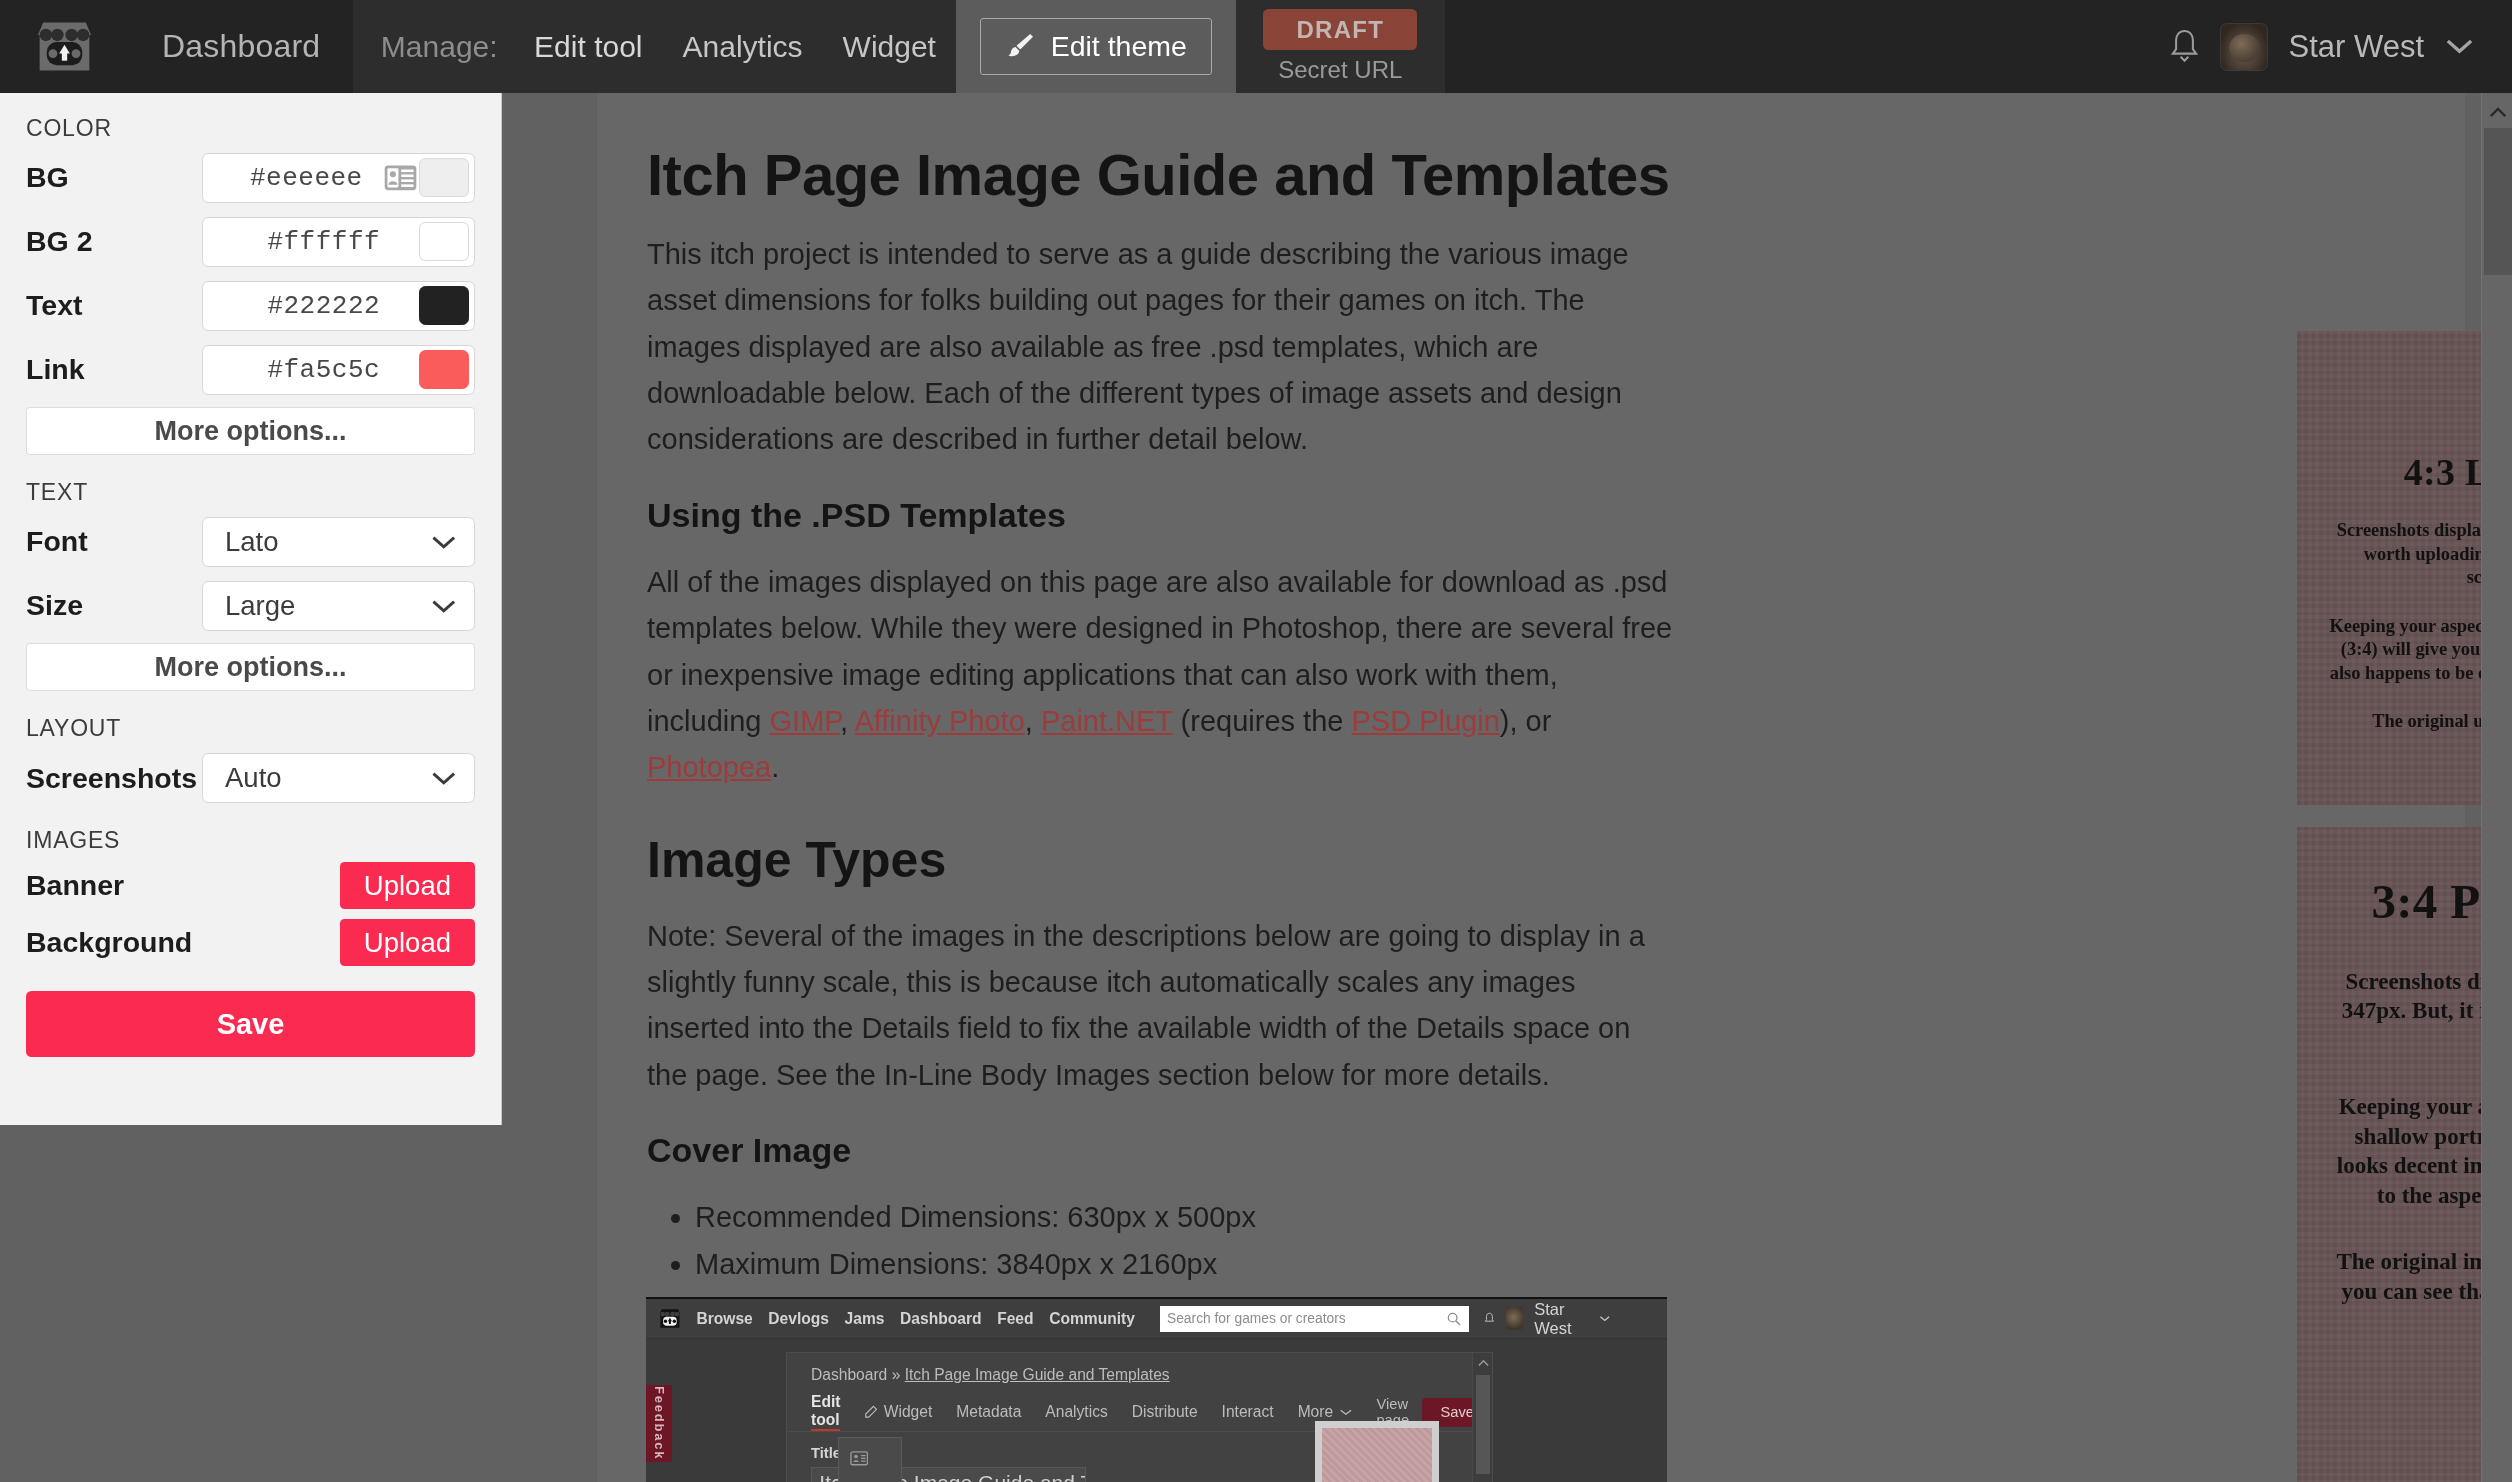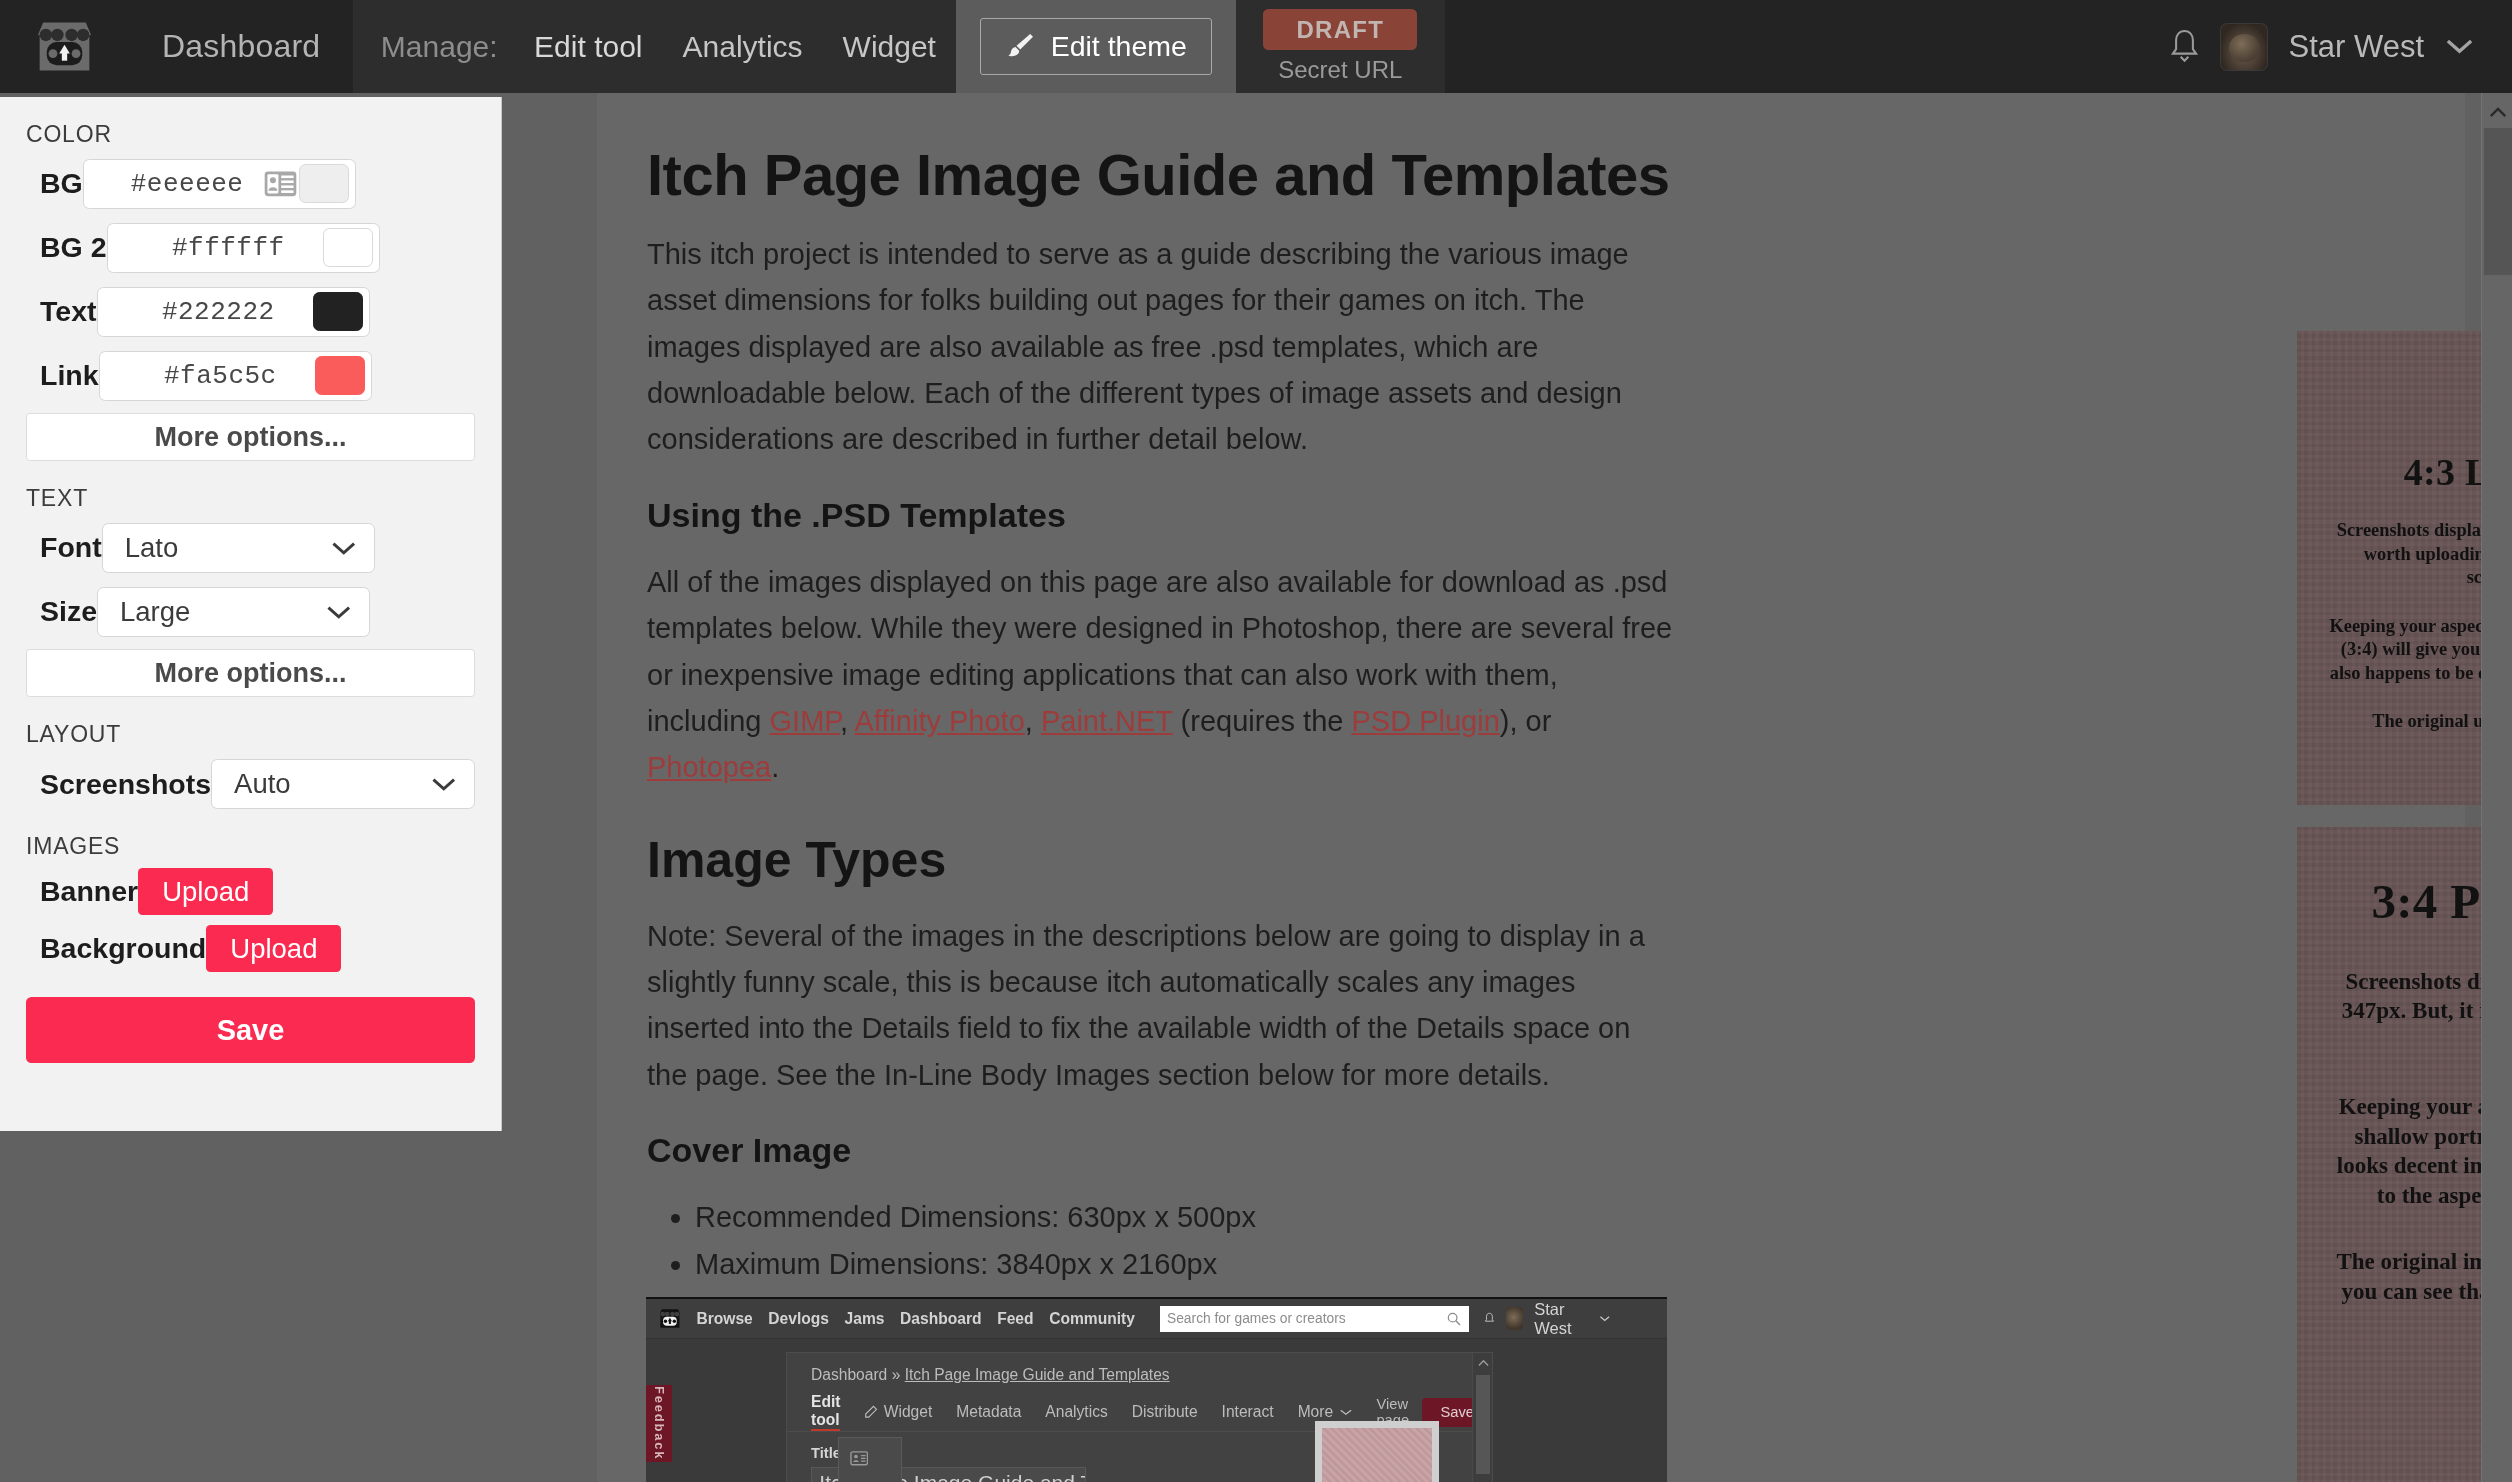--- a/index.html
+++ b/index.html
@@ -225,36 +225,35 @@
   #shot-landscape .shot-title { font-size: 38px; margin-top: 119px; }
   #shot-portrait  .shot-title { font-size: 49px; margin-top: 46px; }
   .shot-p {
     font-weight: bold; line-height: 1.28; padding: 0 31px;
   }
   #shot-landscape .shot-p { font-size: 18.4px; margin-top: 25px; }
   #shot-portrait  .shot-p { font-size: 23px; margin-top: 37px; }
 
   
   #theme-panel {
-    position: absolute; top: 97px; left: 0;
+    position: absolute; top: 91px; left: 0;
     width: 502px; height: 1034px;
     background: #f2f2f2;
     border-right: 0.9px solid #c8c8c8;
     z-index: 40;
     padding: 24px 26px 0 26px;
   }
   .sec-head {
     font-size: 23px; color: #3c3c3c; letter-spacing: 0.8px;
     margin-top: 9.2px; margin-bottom: 3.7px;
   }
   .sec-head.first { margin-top: 0; }
   .row {
-    display: flex; align-items: center; justify-content: flex-start;
+    display: flex; align-items: center; justify-content: space-between;
     height: 64px;
-    margin-left: 14px;
   }
   .row-label { font-size: 28.5px; font-weight: bold; color: #1d1d1d; }
   .color-field {
     width: 273px; height: 50px; background: #ffffff;
     border: 0.9px solid #d6d6d6; border-radius: 6.4px;
     display: flex; align-items: center; position: relative;
   }
   .color-hex {
     flex: 1; text-align: center; padding-left: 26px;
     font-family: "Liberation Mono", monospace;

